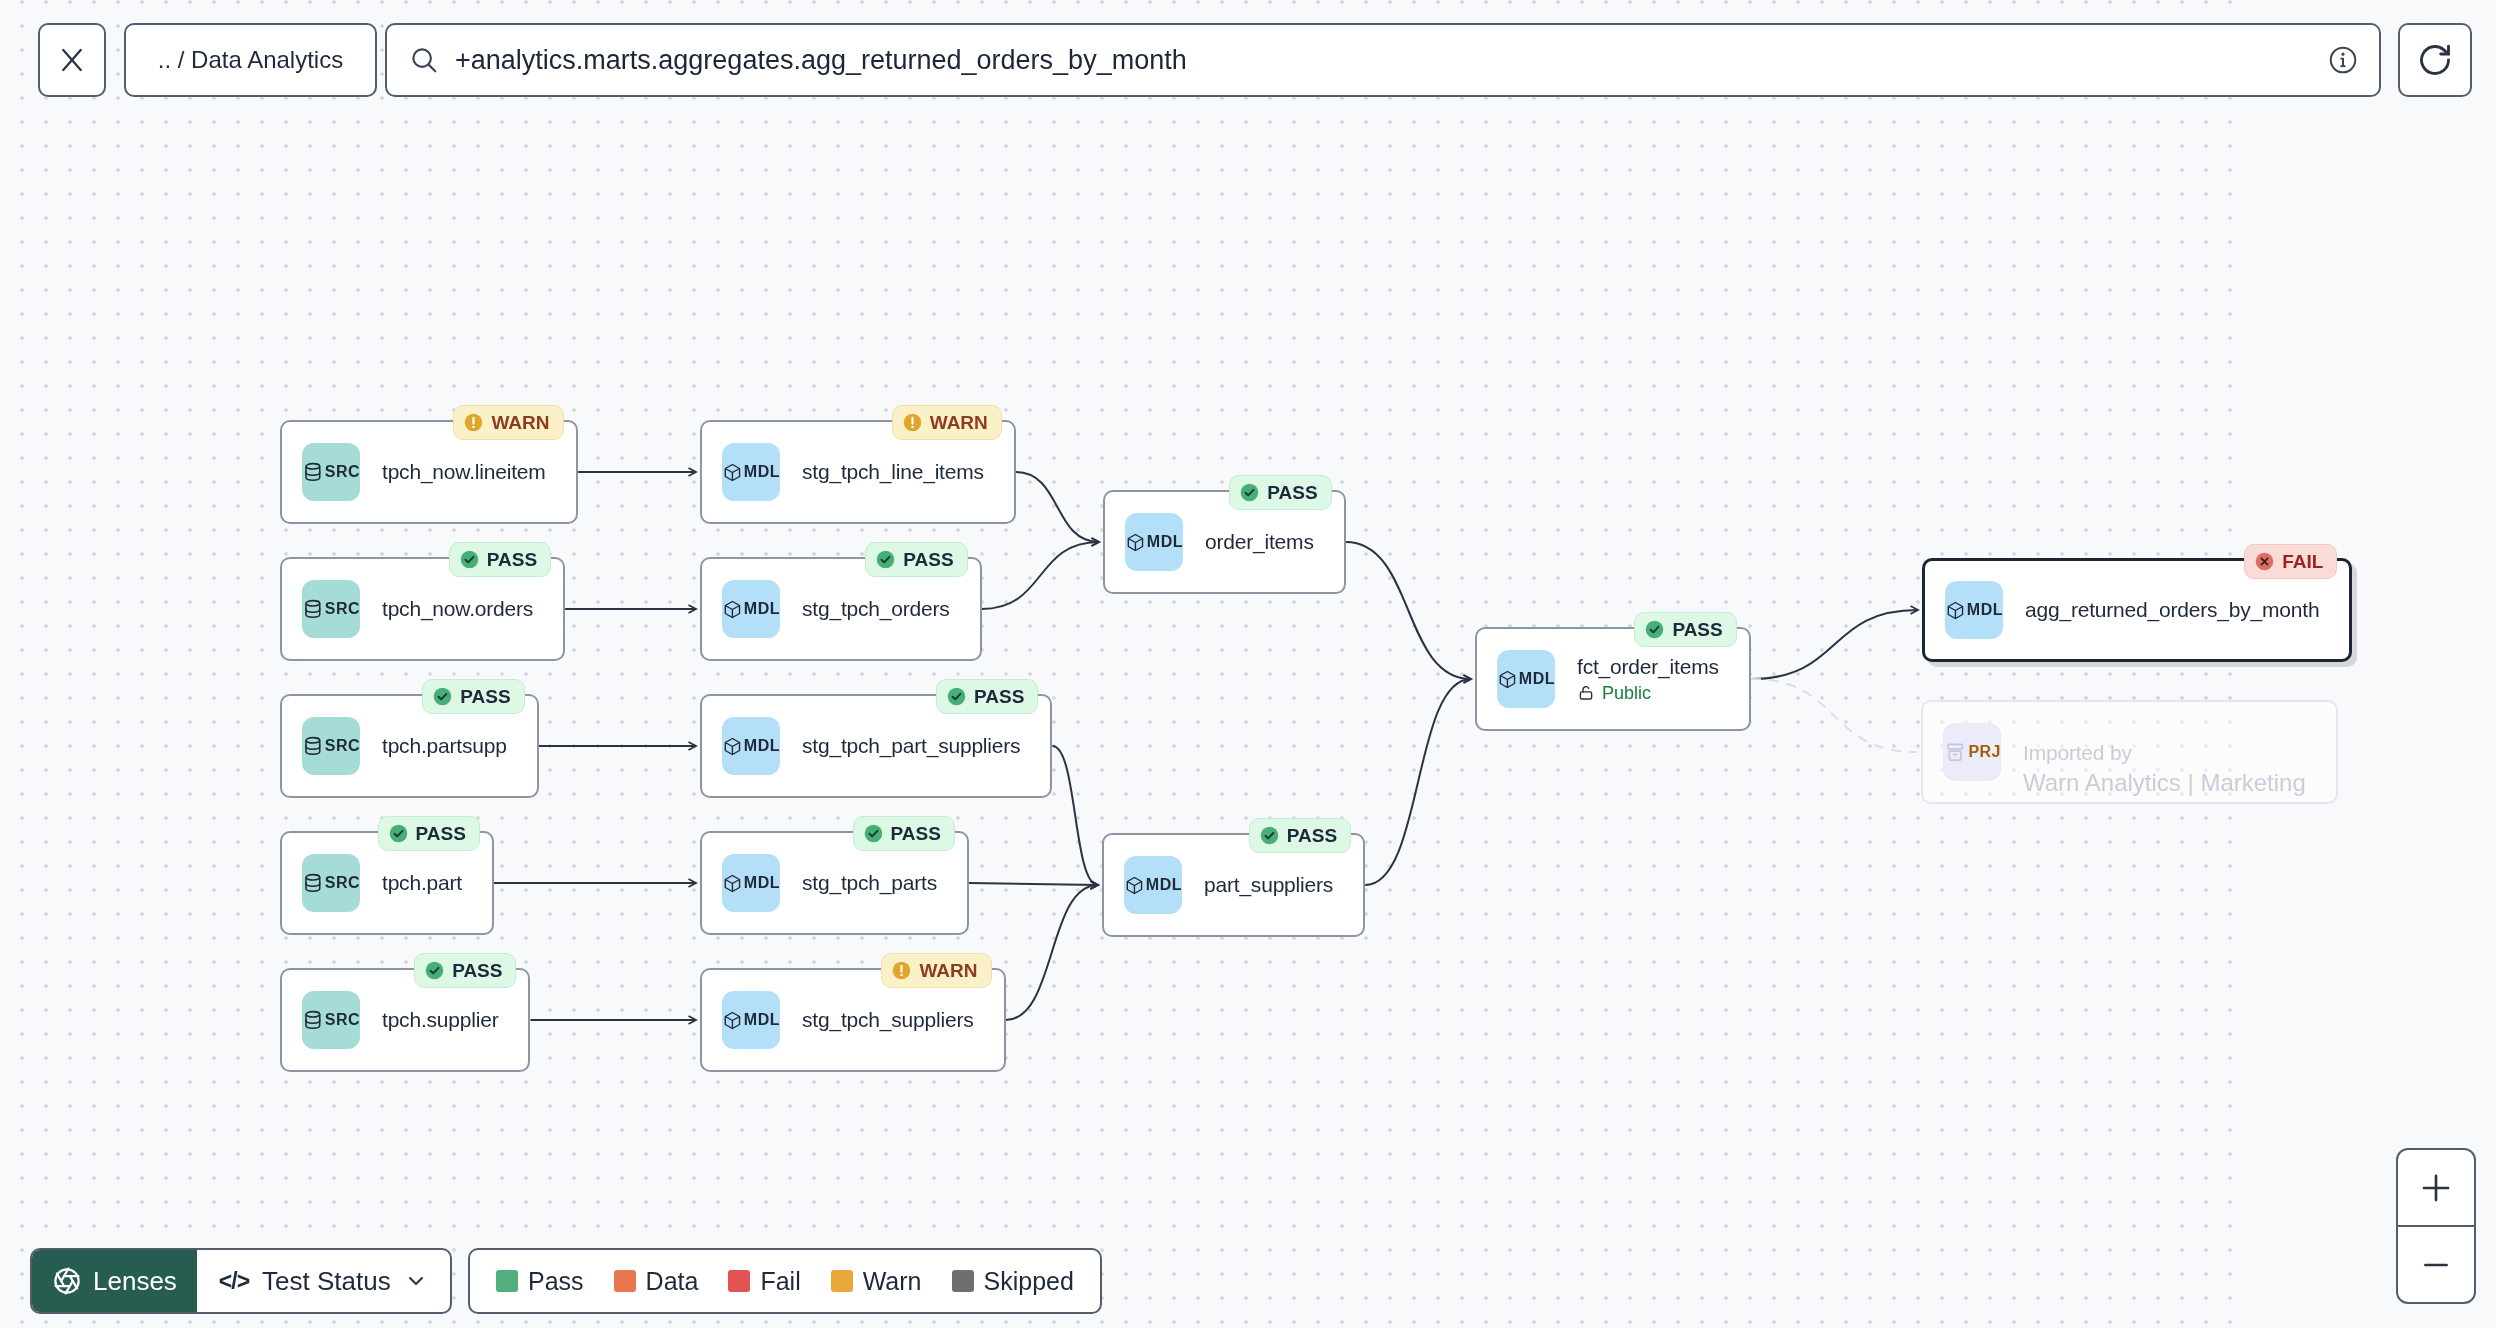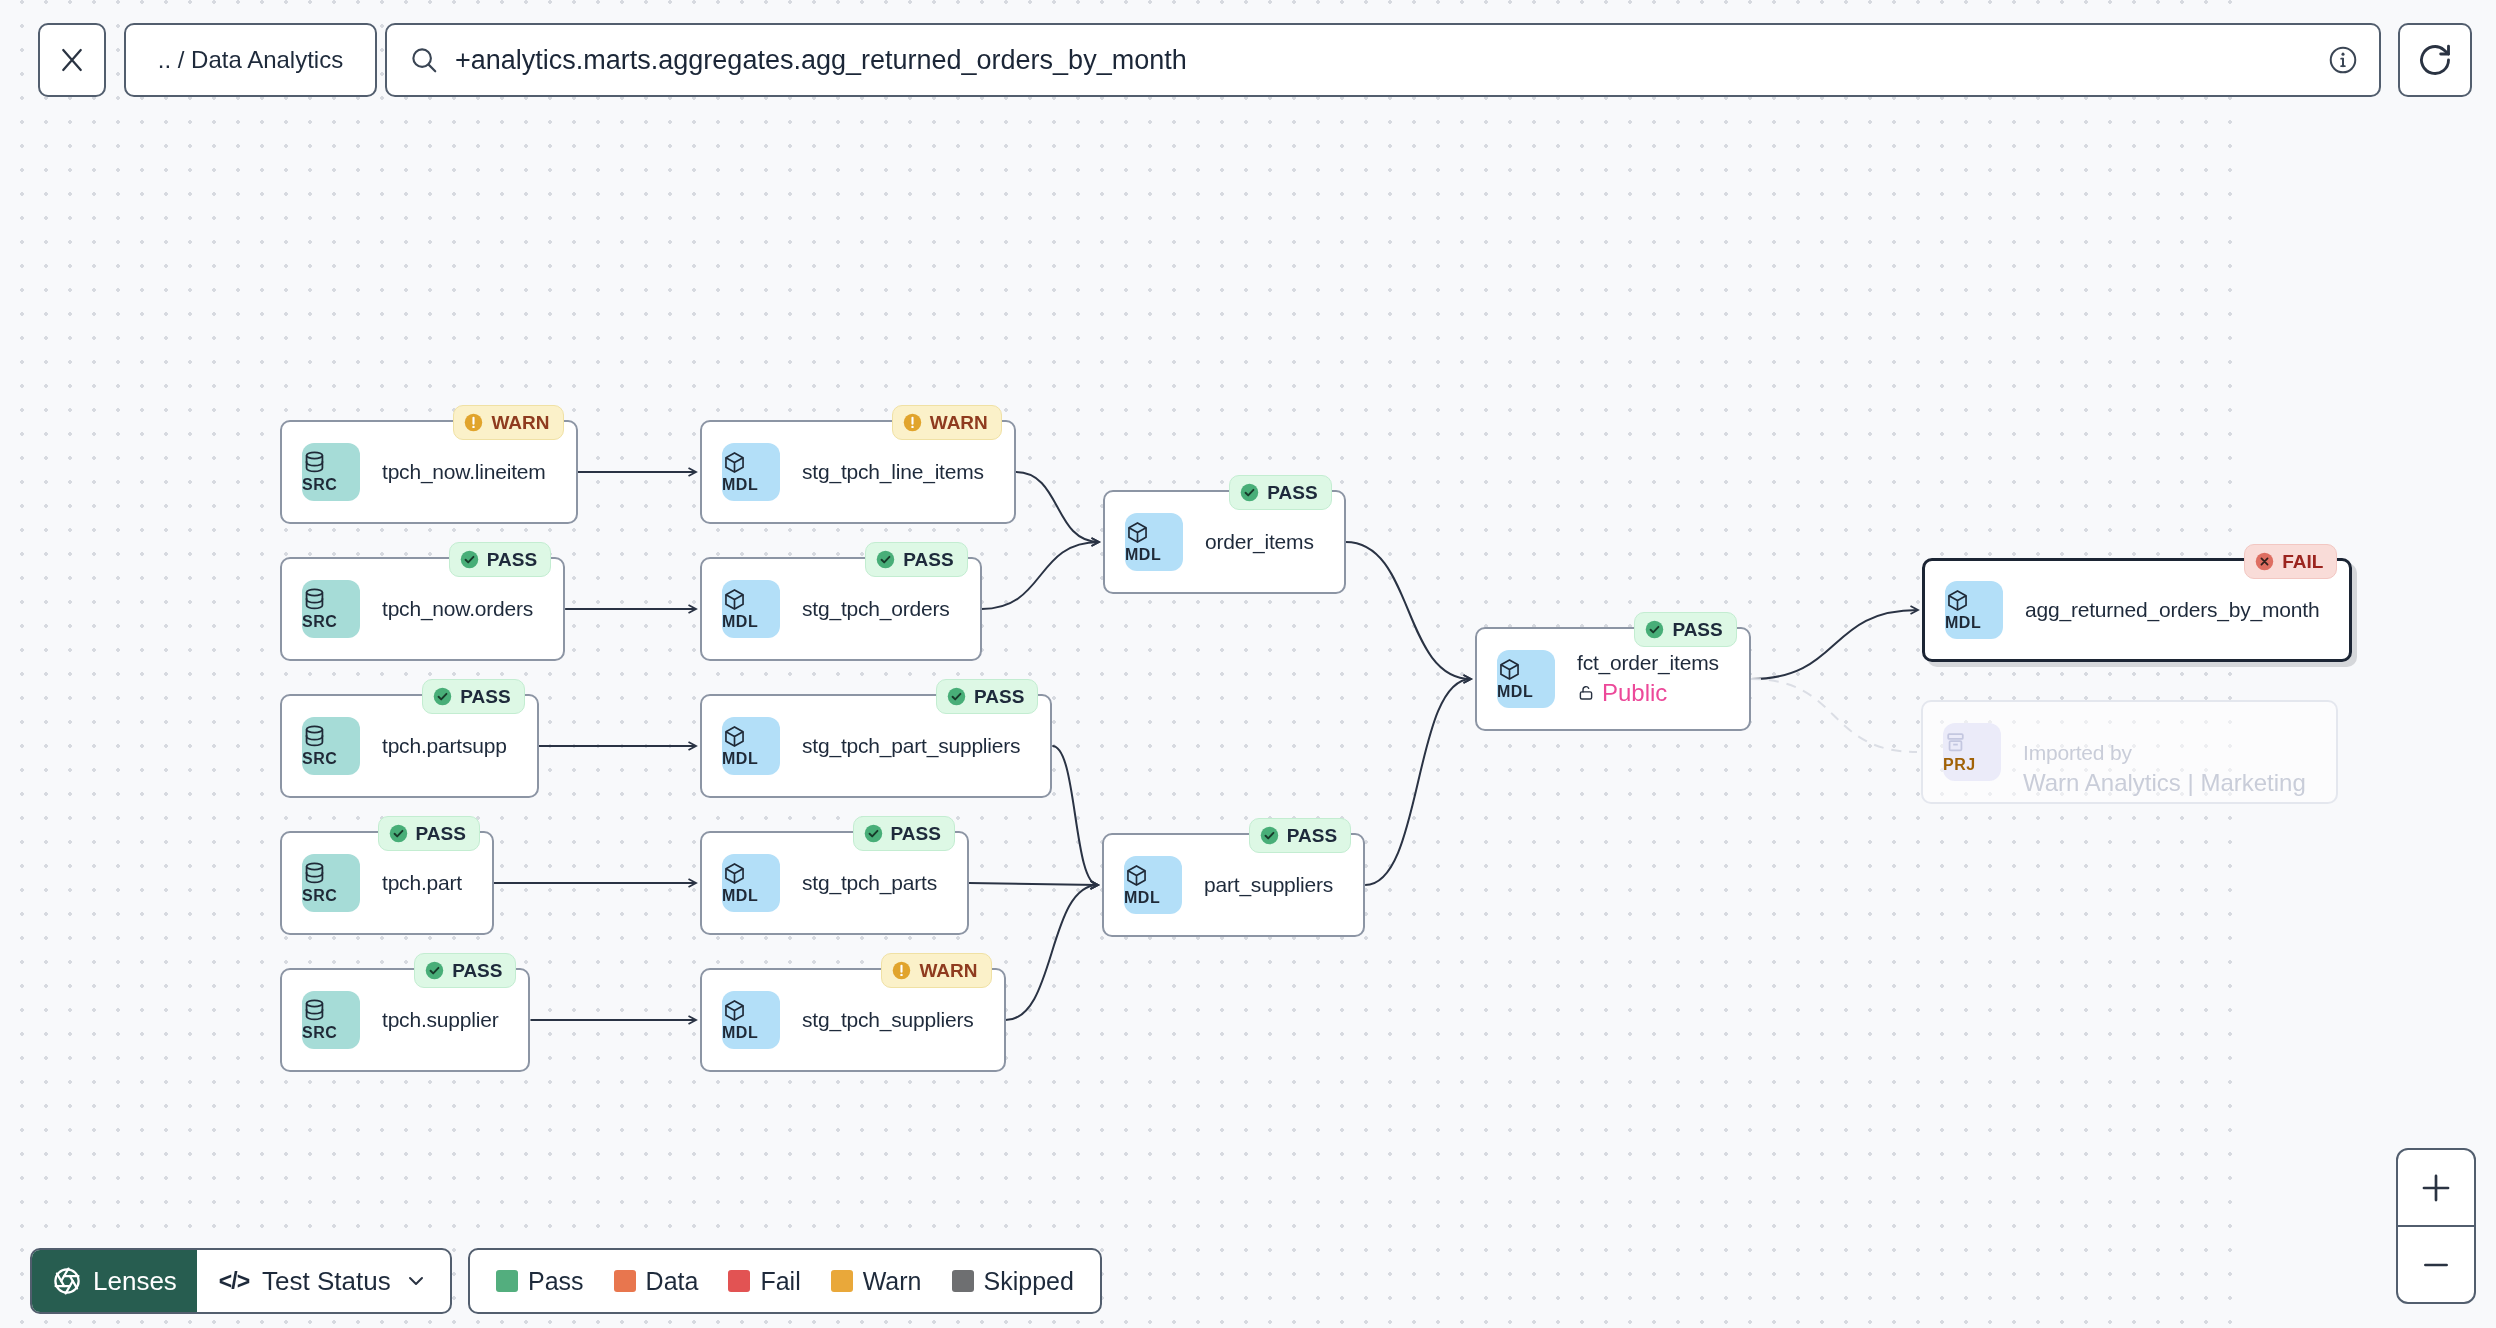--- a/index.html
+++ b/index.html
@@ -38,30 +38,30 @@
   .node{
     position:absolute;height:104px;box-sizing:border-box;background:#fff;
     border:2px solid #8C95A4;border-radius:10px;
     display:flex;align-items:center;gap:22px;padding:0 30px 0 20px;cursor:pointer;
     white-space:nowrap;
   }
   .node.selected{border:3.5px solid #1C2534;box-shadow:5px 5px 0 rgba(28,37,52,0.16);}
   .node.faded{background:rgba(255,255,255,0.55);border-color:#E4E7EE;box-shadow:none;}
   .chip{
     width:58px;height:58px;border-radius:12px;flex:0 0 auto;
-    display:flex;flex-direction:column;align-items:flex-start;justify-content:center;gap:1px;
+    display:flex;flex-direction:row;align-items:center;justify-content:center;gap:1px;
   }
   .chip .chip-label{font-size:16px;font-weight:600;letter-spacing:.5px;color:#1F2937;}
   .type-SRC .chip{background:#A6DCD7;}
   .type-MDL .chip{background:#B3DFF8;}
   .type-PRJ .chip{background:#EBEBF9;}
   .node.faded .chip .chip-label{color:#a16207;}
   .node-textcol{display:flex;flex-direction:column;justify-content:center;gap:4px;}
   .node-label{font-size:21px;letter-spacing:-.2px;color:#1E2A3B;}
-  .node-sublabel{font-size:24px;color:#ec4899;display:flex;align-items:center;gap:7px;}
+  .node-sublabel{font-size:18px;color:#15803d;display:flex;align-items:center;gap:7px;}
   .node.faded .node-label{font-size:21px;color:#C9CDD9;margin-top:33px;}
   .node.faded .node-sublabel{font-size:24px;color:#C9CDD9;}
   .badge{
     position:absolute;top:-17px;right:12px;height:35px;box-sizing:border-box;
     border-radius:10px;display:flex;align-items:center;gap:7px;padding:0 13px 0 9px;
     font-size:19px;font-weight:600;
   }
   .badge-PASS{background:#DDF8E5;border:1px solid #C3EDD1;color:#1E2A3B;}
   .badge-WARN{background:#FBF1C9;border:1px solid #F0E1A4;color:#8F3B1F;}
   .badge-FAIL{background:#F9DCD8;border:1px solid #F2C7C2;color:#9B241E;}

